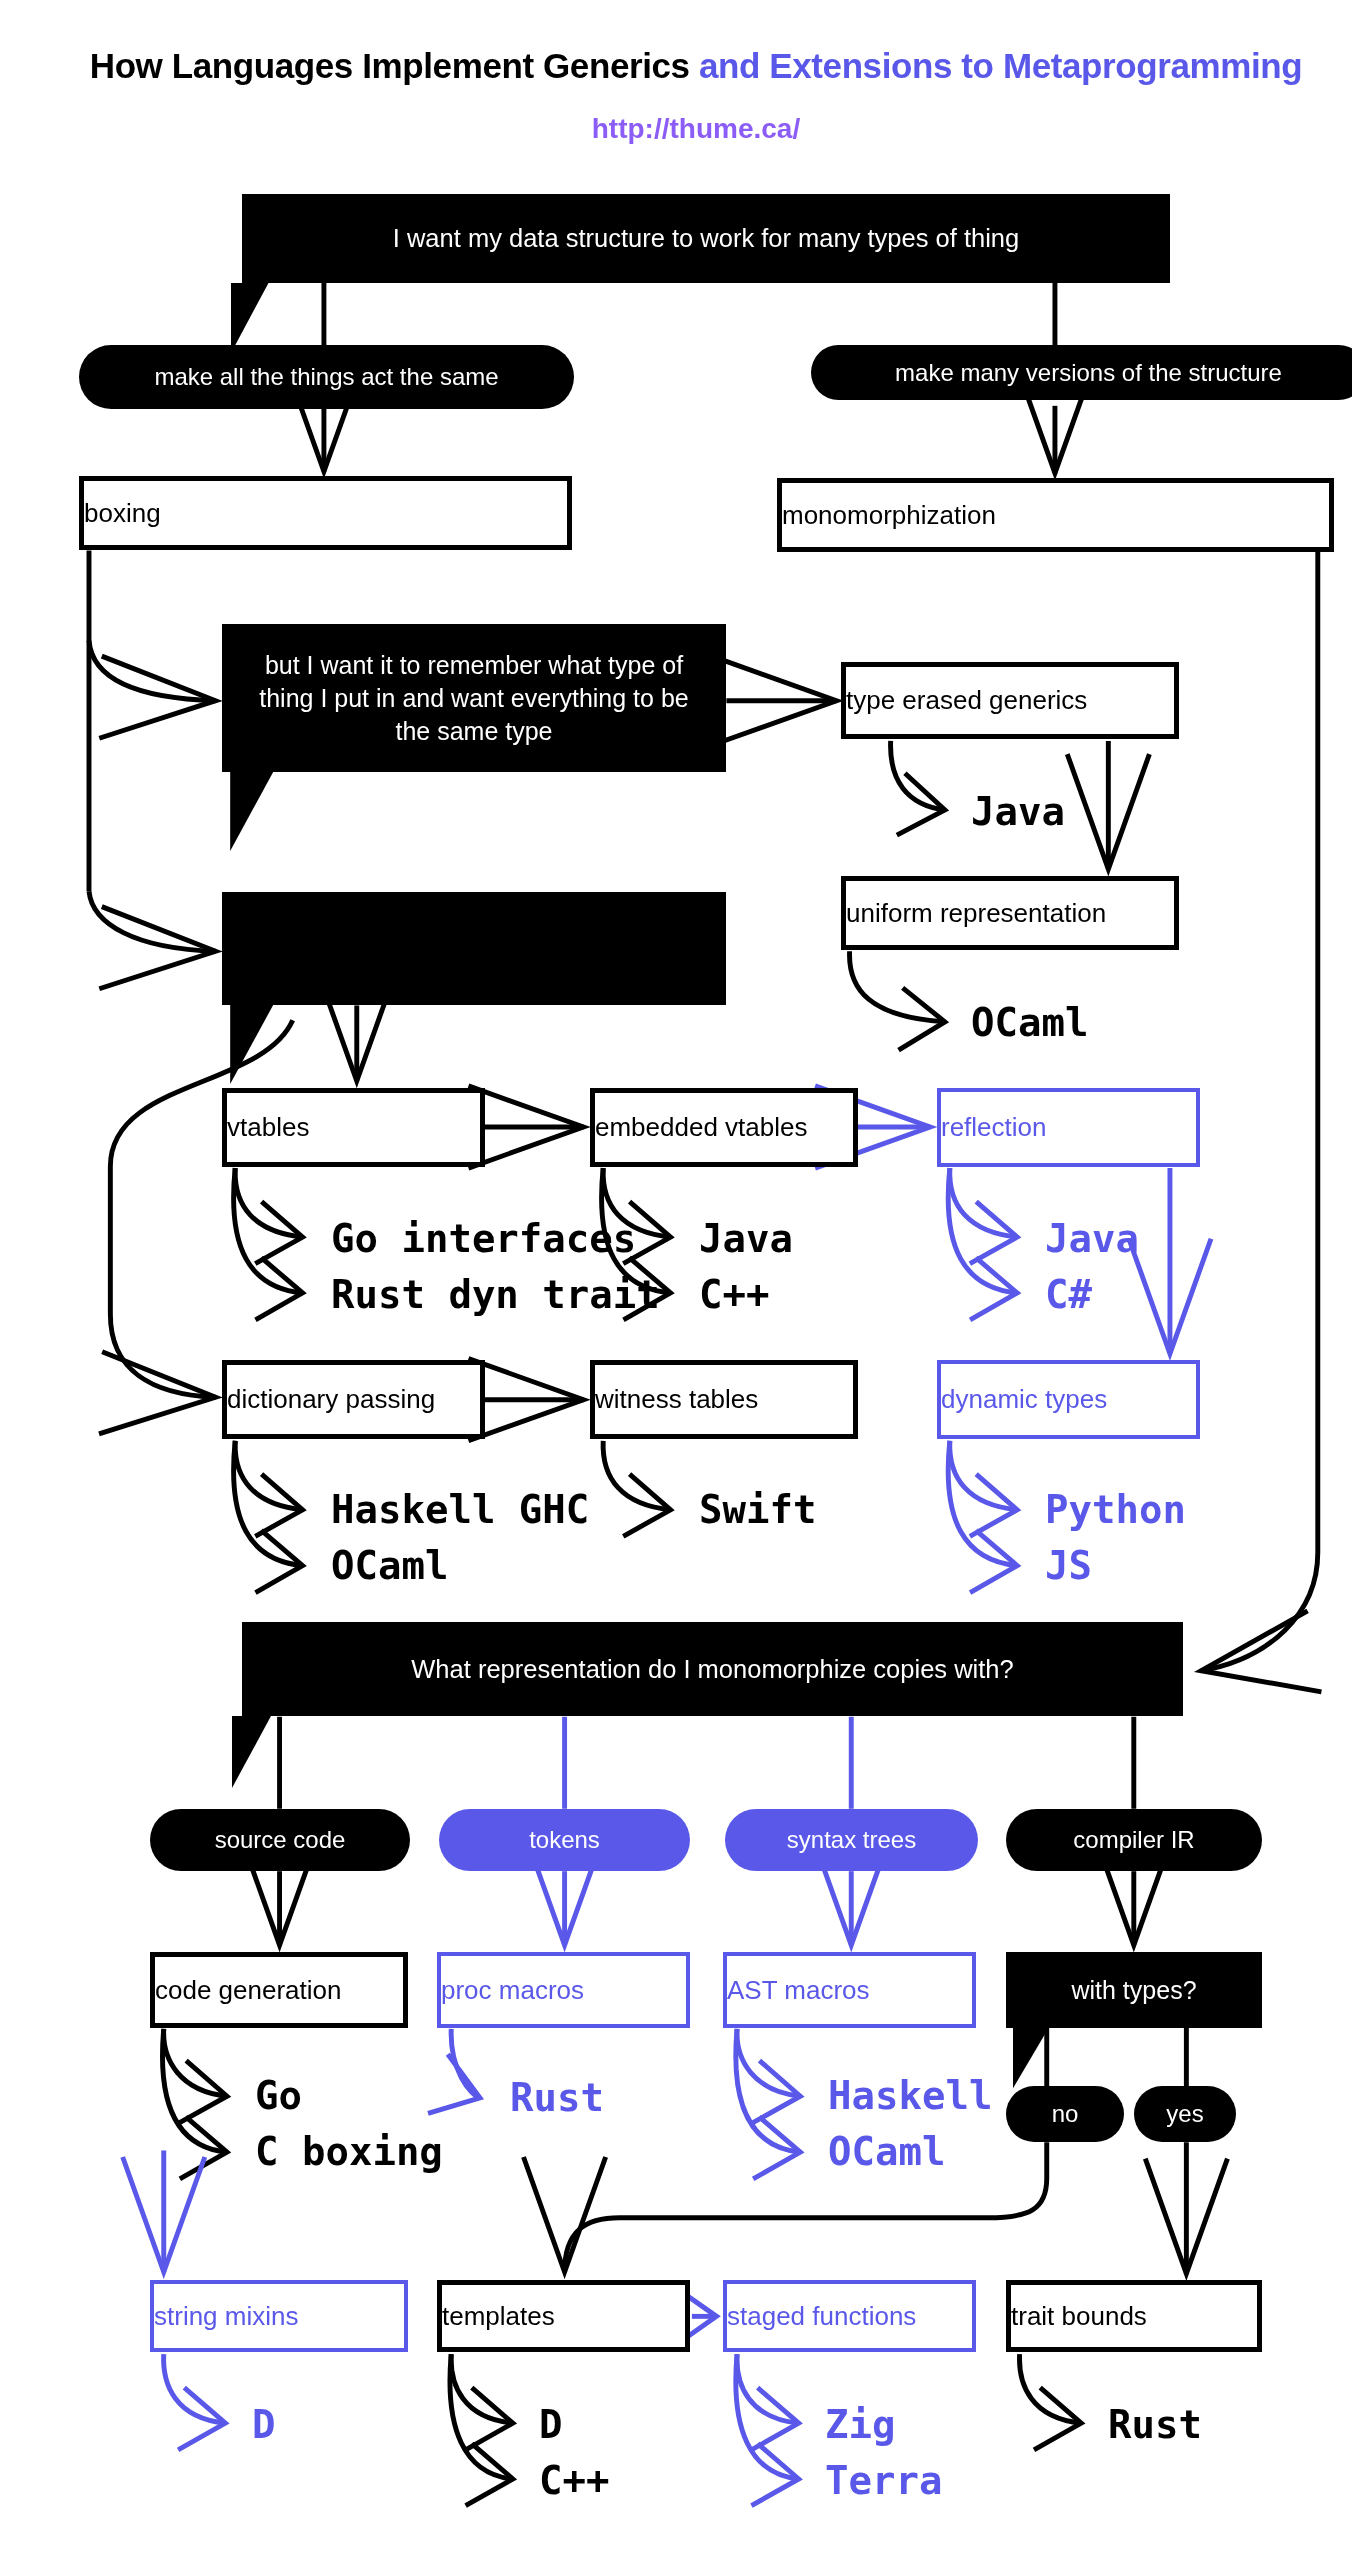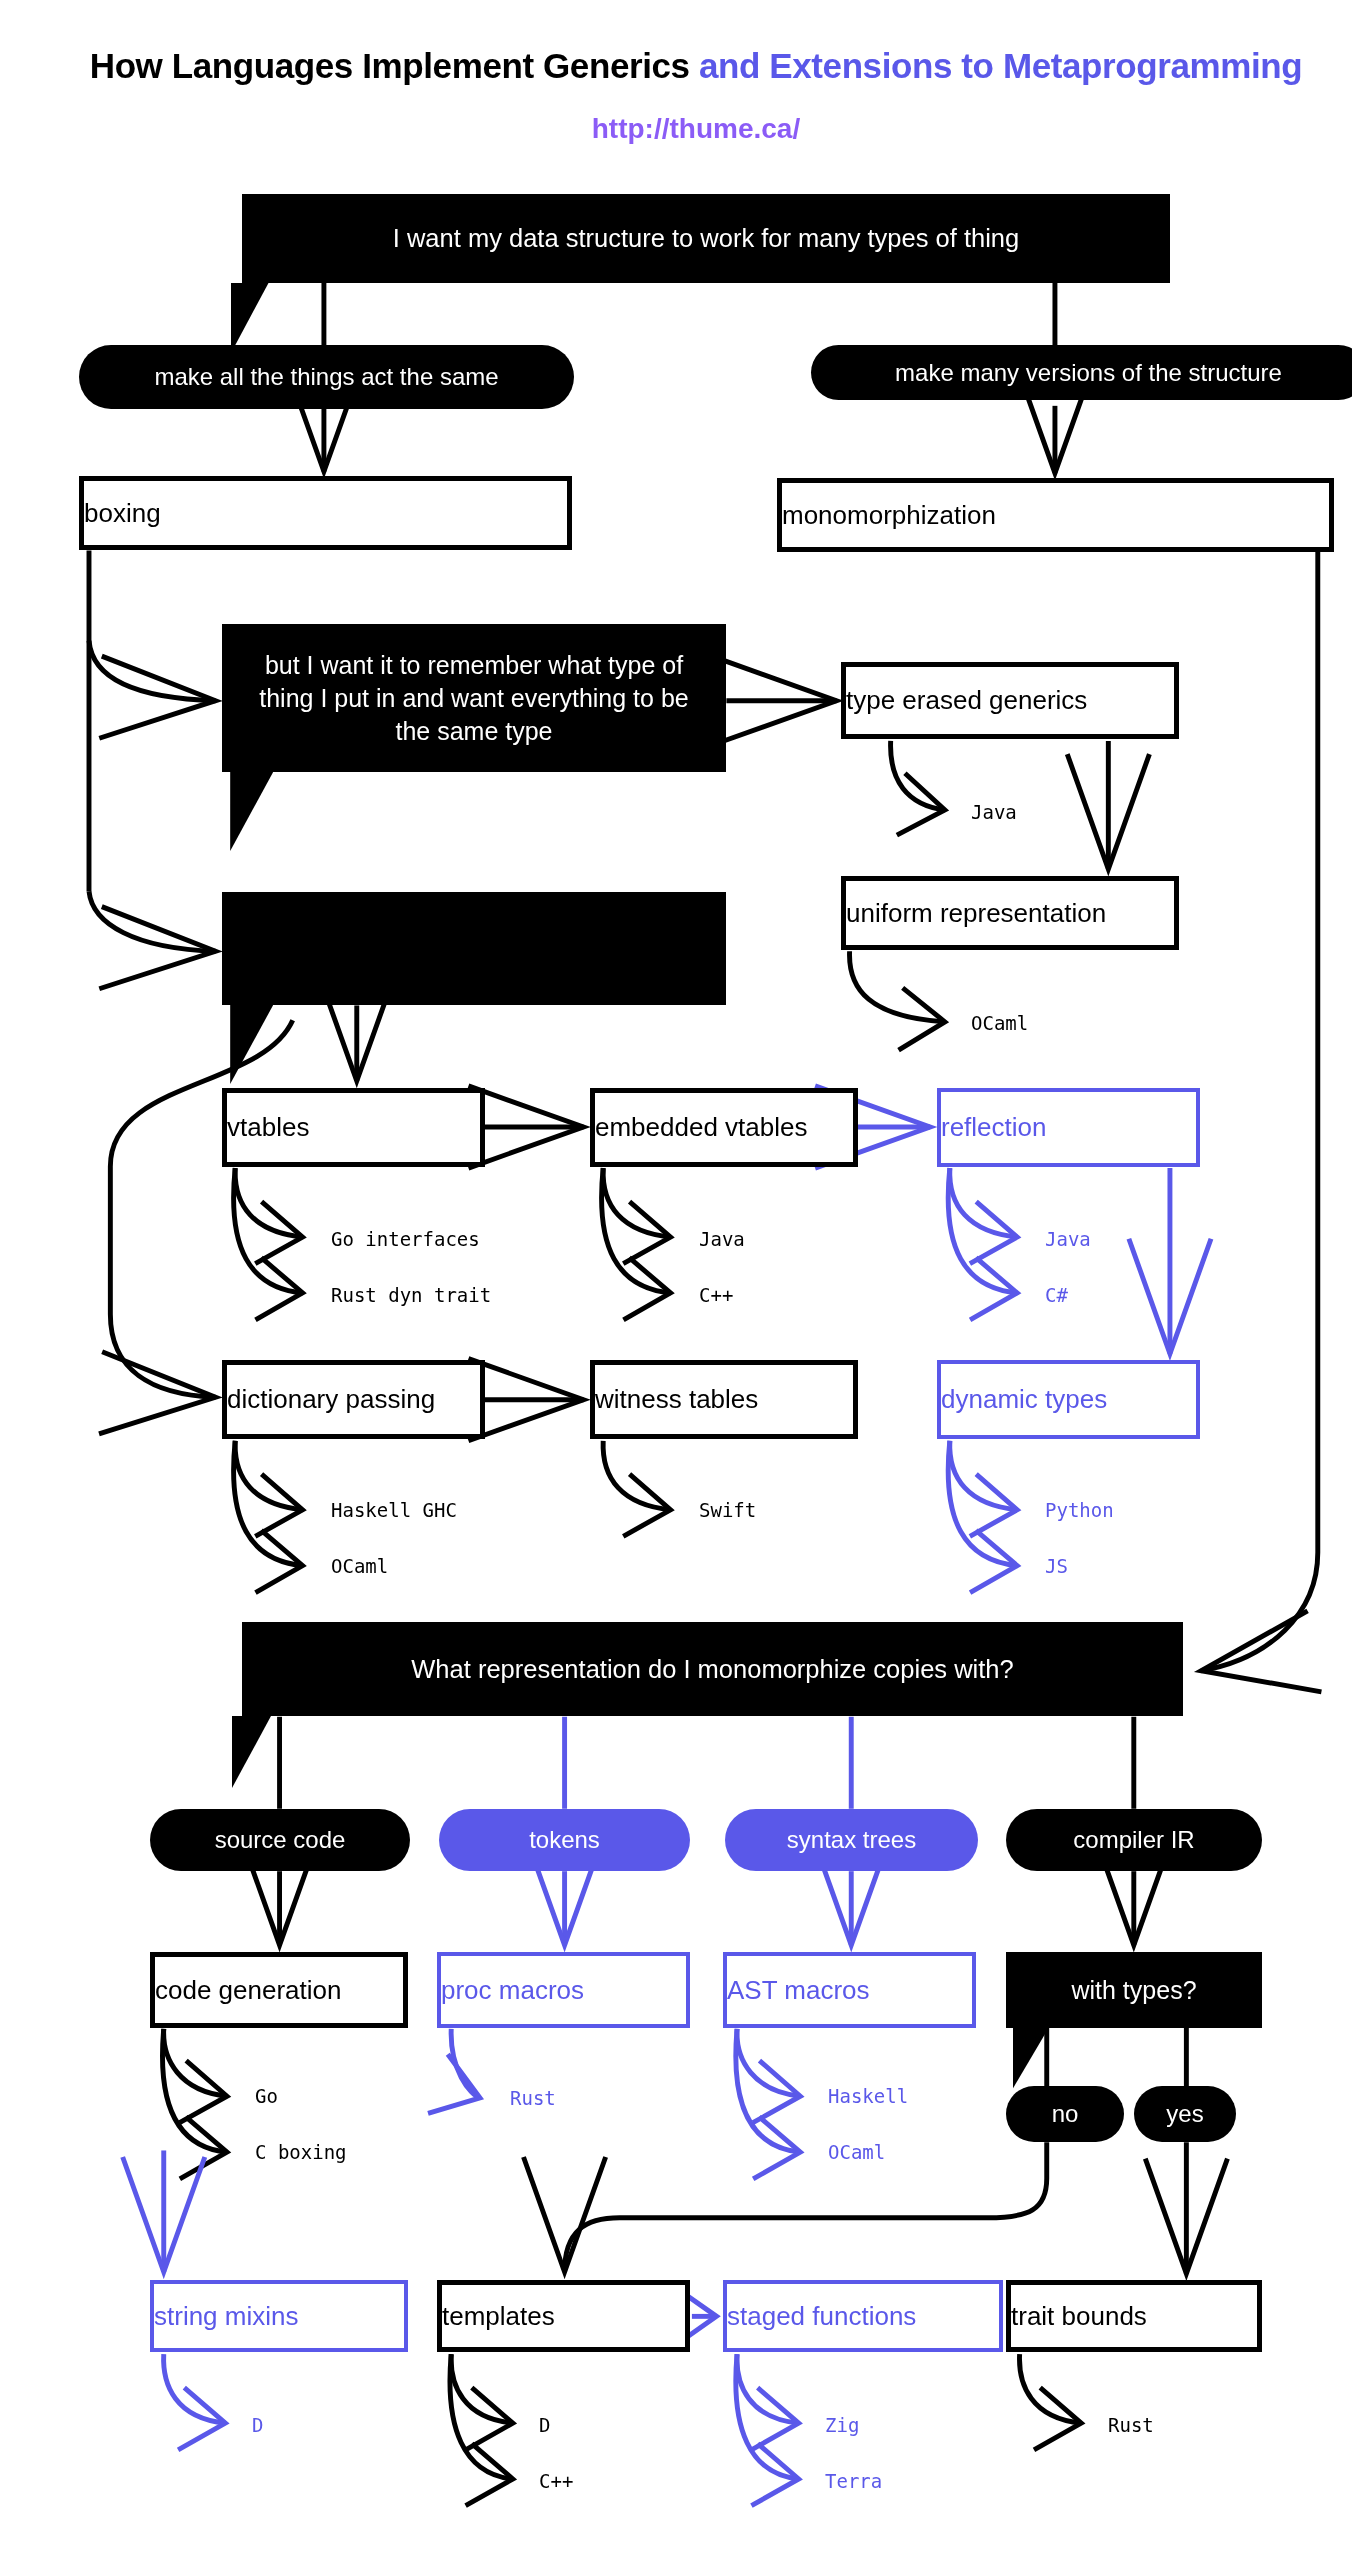--- a/index.html
+++ b/index.html
@@ -35,21 +35,21 @@
   }
   .box.blue { border:4.1px solid var(--accent); color:var(--accent); }
   .pill {
     position:absolute; background:#000; color:#fff; border-radius:33px;
     display:flex; align-items:center; justify-content:center;
     font-size:24px;
   }
   .pill.blue { background:var(--accent); }
   .lang {
     position:absolute; font-family:"DejaVu Sans Mono", monospace;
-    font-size:19px; line-height:36px; white-space:nowrap; color:#000;
+    font-size:39px; line-height:36px; white-space:nowrap; color:#000;font-weight:bold;
   }
   .lang.blue { color:var(--accent); }
 </style>
 </head>
 <body>
 
 <div class="canvas">
 
   <svg class="wires" viewBox="0 0 1646 3136" xmlns="http://www.w3.org/2000/svg">
     <defs>
@@ -254,21 +254,21 @@
   <div class="pill" style="left:1114px; top:2086px; width:102px; height:56px; border-radius:28px;">
       <span>yes</span>
     </div>
 
   <div class="box blue" style="left:130px; top:2280px; width:258px; height:72px;">
       <span>string mixins</span>
     </div>
   <div class="box" style="left:417px; top:2280px; width:253px; height:72px;">
       <span>templates</span>
     </div>
-  <div class="box blue" style="left:703px; top:2280px; width:280px; height:72px;">
+  <div class="box blue" style="left:703px; top:2280px; width:253px; height:72px;">
       <span>staged functions</span>
     </div>
   <div class="box" style="left:986px; top:2280px; width:256px; height:72px;">
       <span>trait bounds</span>
     </div>
 
   <div class="lang blue" style="left:232px; top:2407px;">D</div>
   <div class="lang" style="left:519px; top:2407px;">D</div>
   <div class="lang" style="left:519px; top:2463px;">C++</div>
   <div class="lang blue" style="left:805px; top:2407px;">Zig</div>

